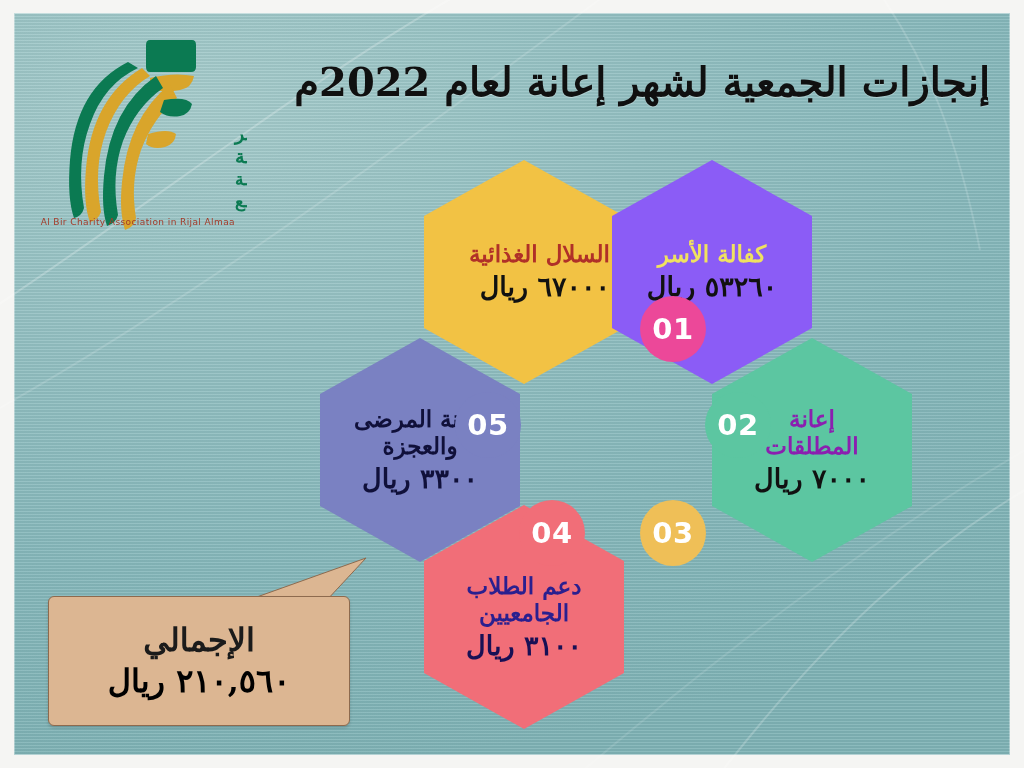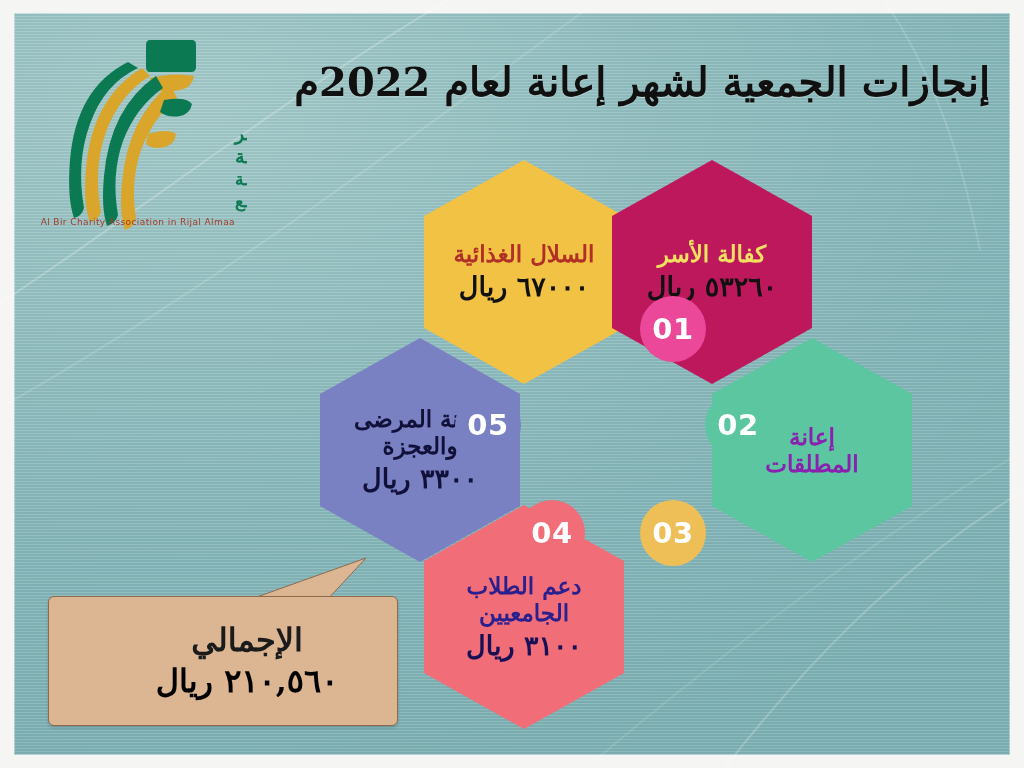--- a/index.html
+++ b/index.html
@@ -74,47 +74,46 @@
   
   .numbadge{
     position:absolute;width:66px;height:66px;border-radius:50%;
     display:flex;align-items:center;justify-content:center;
     color:#fff;font-size:29px;font-weight:700;letter-spacing:.5px;
     font-family:"DejaVu Sans","Liberation Sans",sans-serif;
     direction:ltr;z-index:4;
   }
 
   
-  #hex01{left:612px;top:160px;background:#be185d;}
+  #hex01{left:612px;top:160px;background:#8b5cf6;}
   #hex02{left:712px;top:338px;background:#5cc6a1;}
   #hex03{left:612px;top:505px;background:#efbf57;}
   #hex04{left:424px;top:505px;background:#f16e78;}
   #hex05{left:320px;top:338px;background:#7a81c2;}
-  #hex06{left:424px;top:160px;background:#f2c244;}
+  #hex06{left:424px;top:160px;background:#f2c244;text-align:right;}
 
   #b01{left:640px;top:296px;background:#ec4899;}
   #b02{left:705px;top:392px;background:#5cc6a1;}
   #b03{left:640px;top:500px;background:#efbf57;}
   #b04{left:519px;top:500px;background:#f16e78;}
   #b05{left:455px;top:392px;background:#7a81c2;}
   #b06{left:519px;top:294px;background:#f2c244;}
 
   
   #total-wrap{position:absolute;left:48px;top:572px;width:320px;height:160px;}
   #tail{
     position:absolute;left:206px;top:-14px;width:0;height:0;z-index:1;
   }
   #tail svg{position:absolute;left:0;top:0;overflow:visible;}
   #total-box{
     position:absolute;left:0;top:24px;width:300px;height:128px;
     background:#dcb692;border:1px solid #8d6a4e;border-radius:6px;
     display:flex;flex-direction:column;align-items:center;justify-content:center;
     direction:rtl;z-index:2;
     box-shadow:0 2px 3px rgba(0,0,0,.15);
-    padding-left:48px;
   }
   #total-box .t-label{
     font-size:32px;font-weight:700;color:#1b1b1b;line-height:1.2;
     font-family:"DejaVu Serif","Liberation Serif",serif;
   }
   #total-box .t-amount{
     font-size:32px;font-weight:700;color:#000000;line-height:1.25;margin-top:2px;
     font-family:"DejaVu Serif","Liberation Serif",serif;white-space:nowrap;
   }
 </style>
@@ -167,20 +166,21 @@
   <div class="hex" id="hex01">
     <div class="txt">
       <div class="label" style="color:#f0e260">كفالة الأسر</div>
       <div class="amount" style="color:#111111">٥٣٢٦٠ ريال</div>
     </div>
   </div>
   <div class="hex" id="hex02">
     <div class="txt">
       <div class="label" style="color:#8b1fb0">إعانة
 المطلقات</div>
+      <div class="amount" style="color:#111111">٧٠٠٠ ريال</div>
     </div>
   </div>
   <div class="hex" id="hex04">
     <div class="txt">
       <div class="label" style="color:#2a1f8f">دعم الطلاب
 الجامعيين</div>
       <div class="amount" style="color:#181055">٣١٠٠ ريال</div>
     </div>
   </div>
   <div class="hex" id="hex05">

